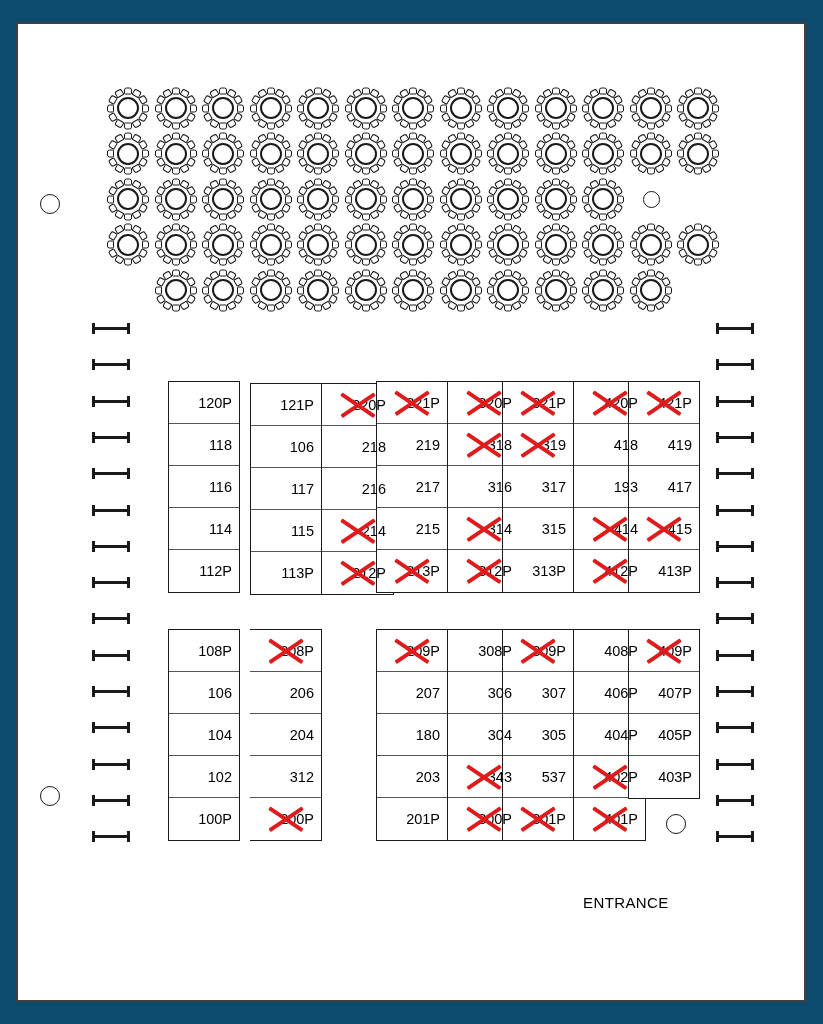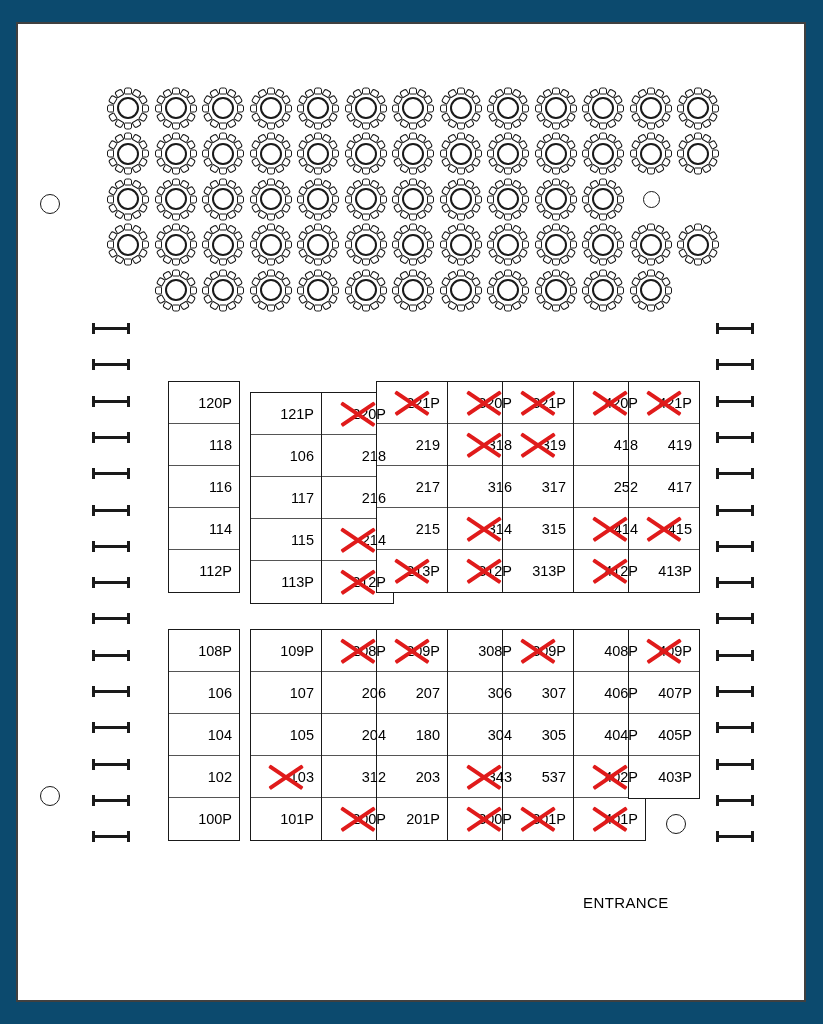--- a/index.html
+++ b/index.html
@@ -2703,21 +2703,21 @@
               <span class="num">116</span>
             </div>
             <div class="booth-cell">
               <span class="num">114</span>
             </div>
             <div class="booth-cell">
               <span class="num">112P</span>
             </div>
           </div>
         </div>
-        <div class="booth-pair" style="left: 232px; top: 368px;">
+        <div class="booth-pair" style="left: 232px; top: 359px;">
           <div class="booth-col" style="width: 72px;">
             <div class="booth-cell">
               <span class="num">121P</span>
             </div>
             <div class="booth-cell">
               <span class="num">106</span>
             </div>
             <div class="booth-cell">
               <span class="num">117</span>
             </div>
@@ -2801,21 +2801,21 @@
             </div>
           </div>
           <div class="booth-col right" style="width: 72px;">
             <div class="booth-cell sold">
               <span class="num">420P</span>
             </div>
             <div class="booth-cell">
               <span class="num">418</span>
             </div>
             <div class="booth-cell">
-              <span class="num">252</span>
+              <span class="num">193</span>
             </div>
             <div class="booth-cell sold">
               <span class="num">414</span>
             </div>
             <div class="booth-cell sold">
               <span class="num">412P</span>
             </div>
           </div>
         </div>
         <div class="booth-pair" style="left: 610px; top: 357px;">
@@ -2852,37 +2852,20 @@
             </div>
             <div class="booth-cell">
               <span class="num">102</span>
             </div>
             <div class="booth-cell">
               <span class="num">100P</span>
             </div>
           </div>
         </div>
         <div class="booth-pair" style="left: 232px; top: 605px;">
-          <div class="booth-col" style="width: 72px;">
-            <div class="booth-cell">
-              <span class="num">109P</span>
-            </div>
-            <div class="booth-cell">
-              <span class="num">107</span>
-            </div>
-            <div class="booth-cell">
-              <span class="num">105</span>
-            </div>
-            <div class="booth-cell sold">
-              <span class="num">103</span>
-            </div>
-            <div class="booth-cell">
-              <span class="num">101P</span>
-            </div>
-          </div>
           <div class="booth-col right" style="width: 72px;">
             <div class="booth-cell sold">
               <span class="num">208P</span>
             </div>
             <div class="booth-cell">
               <span class="num">206</span>
             </div>
             <div class="booth-cell">
               <span class="num">204</span>
             </div>

